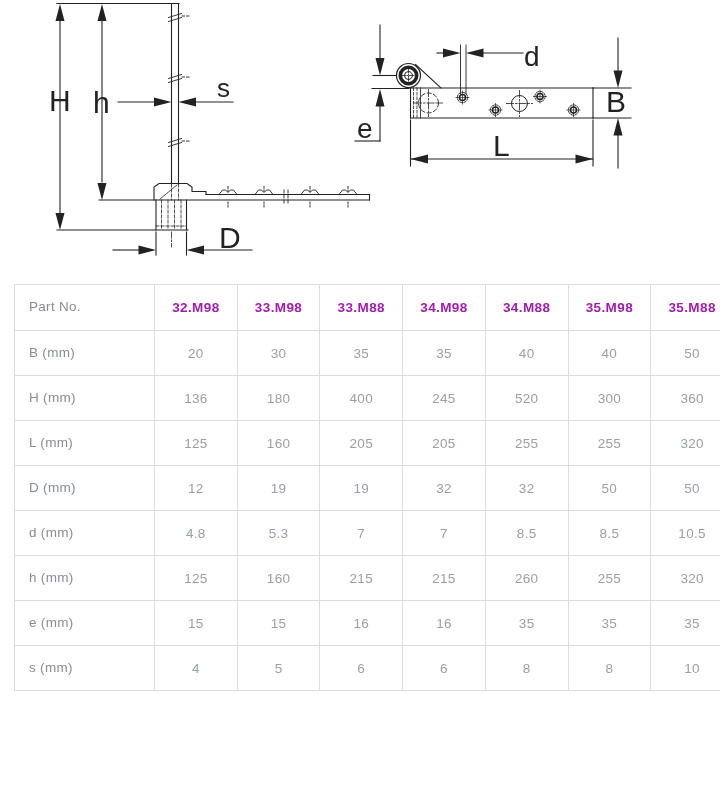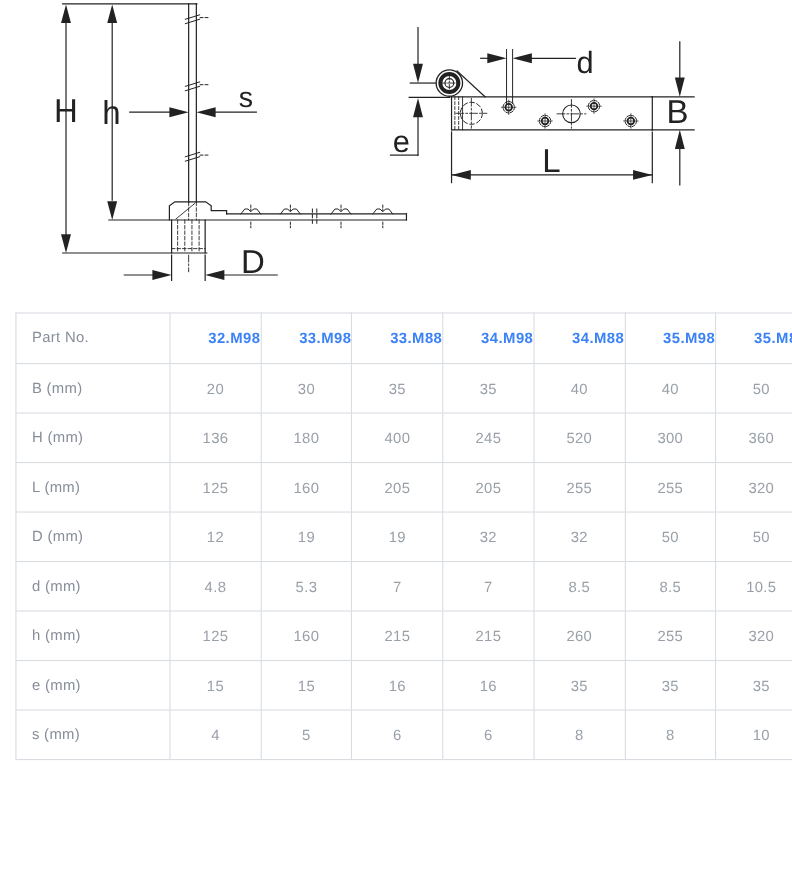--- a/index.html
+++ b/index.html
@@ -11,21 +11,21 @@
               table-layout:fixed;font-size:13.5px;letter-spacing:.3px;}
   .spec-table td{border:1px solid #d9dce1;background:#ffffff;vertical-align:middle;
                  padding:0;}
   .spec-table col.c0{width:140px;}
   .spec-table tr.row-part td{height:45px;}
   .spec-table tr.row-bracket td{height:58px;}
   .spec-table tr.row-dim td{height:44px;}
   .label-cell{text-align:left;padding-left:14px !important;padding-right:8px !important;
               color:#878e99;line-height:1.35;}
   .value-cell{text-align:center;color:#9aa0a8;}
-  .part-no{color:#3b82f6;font-weight:700;letter-spacing:.4px;text-align:right;}
+  .part-no{color:#a21caf;font-weight:700;letter-spacing:.4px;}
 </style>
 </head>
 <body>
 
 <div class="page">
 
   <svg class="drawing" width="720" height="262" viewBox="0 0 720 262">
     <g stroke="#222" fill="none" stroke-width="1.1" stroke-linecap="square">
 
       <g>

